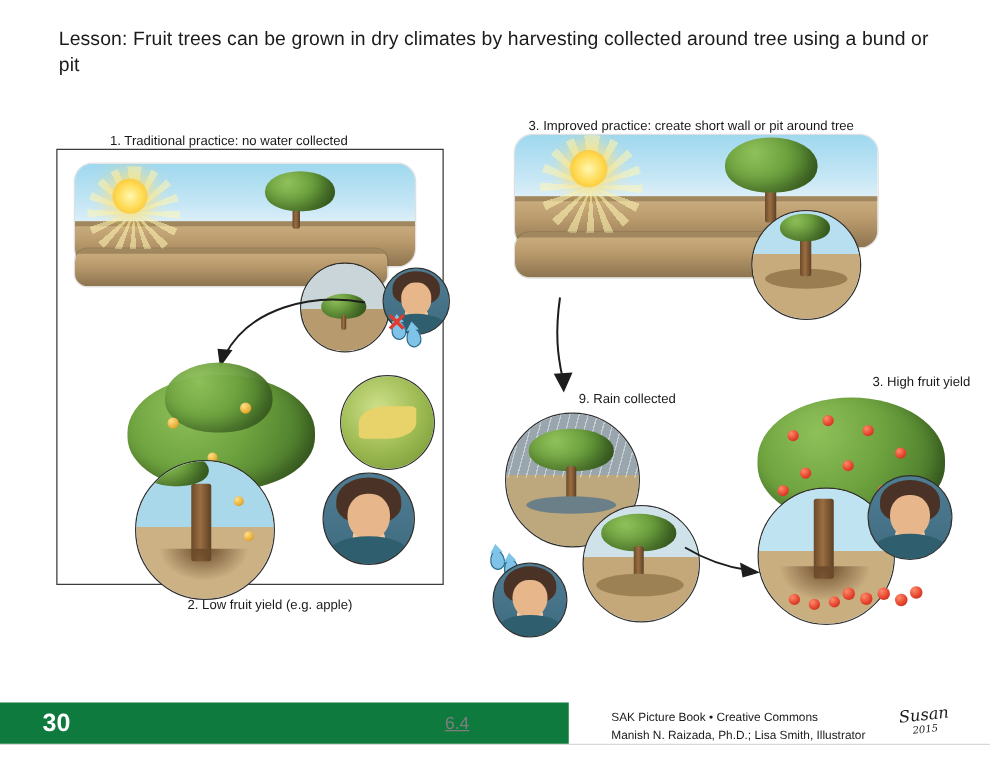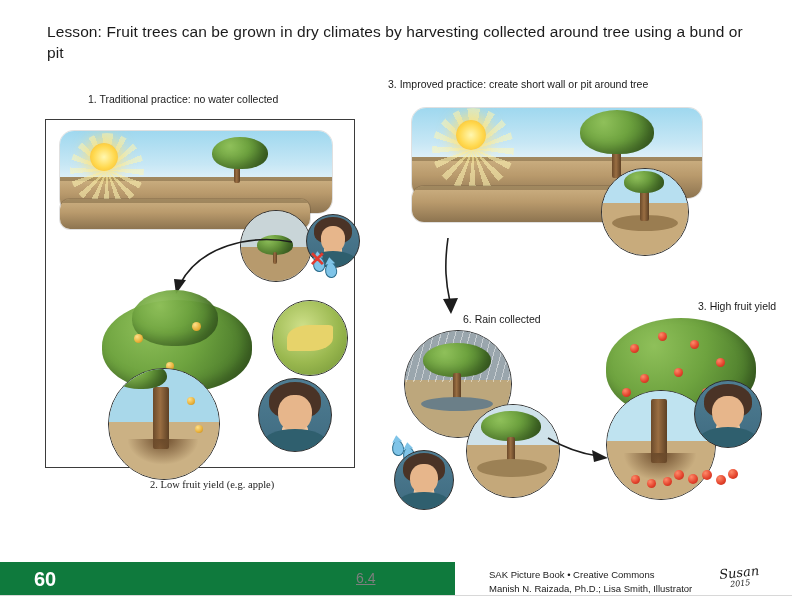--- a/index.html
+++ b/index.html
@@ -31,23 +31,23 @@
     letter-spacing: 0.1px;
   }
 
   
   .caption {
     position: absolute;
     font-size: 10.5px;
     color: #1a1a1a;
     line-height: 1.3;
   }
-  .cap1 { left: 88px;  top: 93px;  width: 260px; }
-  .cap2 { left: 150px; top: 478px; width: 240px; font-family: Liberation Serif, serif; }
-  .cap3 { left: 388px; top: 78px;  width: 330px; }
+  .cap1 { left: 88px;  top: 107px;  width: 260px; }
+  .cap2 { left: 150px; top: 478px; width: 240px; }
+  .cap3 { left: 388px; top: 95px;  width: 330px; text-align: center; }
   .cap4 { left: 463px; top: 313px; width: 160px; }
   .cap5 { left: 698px; top: 300px; width: 80px; text-align: left;}
 
   
   .left-frame {
     position: absolute;
     left: 45px;
     top: 119px;
     width: 310px;
     height: 349px;
@@ -324,21 +324,21 @@
     <div style="position:absolute; left:10px; top:46px; width:66px; height:16px; background:#9a7d51; border-radius:50%;"></div>
     <div class="tree-trunk" style="left:38px; top:18px; width:9px; height:34px;"></div>
     <div class="tree-canopy" style="left:22px; top:2px; width:40px; height:22px;"></div>
   </div>
 
   <svg class="arrow-svg" style="left:432px; top:236px; width:50px; height:84px;" viewBox="0 0 50 84">
     <path d="M16 2 C 12 30, 14 48, 18 66" fill="none" stroke="#1d1d1d" stroke-width="1.6"></path>
     <polygon points="19,78 26,62 11,63" fill="#1d1d1d"></polygon>
   </svg>
 
-  <div class="caption cap4">6. Rain collected</div>
+  <div class="caption cap4">9. Rain collected</div>
 
   <div class="circle" style="left:404px; top:330px; width:106px; height:106px;">
     <div class="inner" style="background:linear-gradient(#9aa6ad 0 46%, #bda77c 46% 100%);"></div>
     <div style="position:absolute; left:0; top:0; right:0; height:48%; background:repeating-linear-gradient(105deg, rgba(255,255,255,.45) 0 1px, rgba(255,255,255,0) 1px 7px);"></div>
     <div class="tree-canopy" style="left:18px; top:12px; width:68px; height:34px;"></div>
     <div class="tree-trunk" style="left:48px; top:42px; width:8px; height:28px;"></div>
     <div style="position:absolute; left:16px; top:66px; width:72px; height:14px; background:#6b7f88; border-radius:50%;"></div>
   </div>
 
   <div class="drop" style="left:392px; top:440px;"></div>
@@ -395,21 +395,21 @@
     <div class="fruit" style="left:6px; top:8px; width:10px; height:10px;"></div>
     <div class="fruit" style="left:20px; top:12px; width:10px; height:10px;"></div>
     <div class="fruit" style="left:34px; top:8px; width:10px; height:10px;"></div>
     <div class="fruit" style="left:48px; top:13px; width:10px; height:10px;"></div>
     <div class="fruit" style="left:60px; top:7px; width:10px; height:10px;"></div>
   </div>
 
   <div class="bottom-rule"></div>
 
   <div class="footer-bar">
-    <span class="pagenum">60</span>
+    <span class="pagenum">30</span>
   </div>
 
   <div class="footer-sub">6.4</div>
 
   <div class="credits">
     <div>SAK Picture Book • Creative Commons</div>
     <div>Manish N. Raizada, Ph.D.; Lisa Smith, Illustrator</div>
   </div>
 
   <div class="signature">

